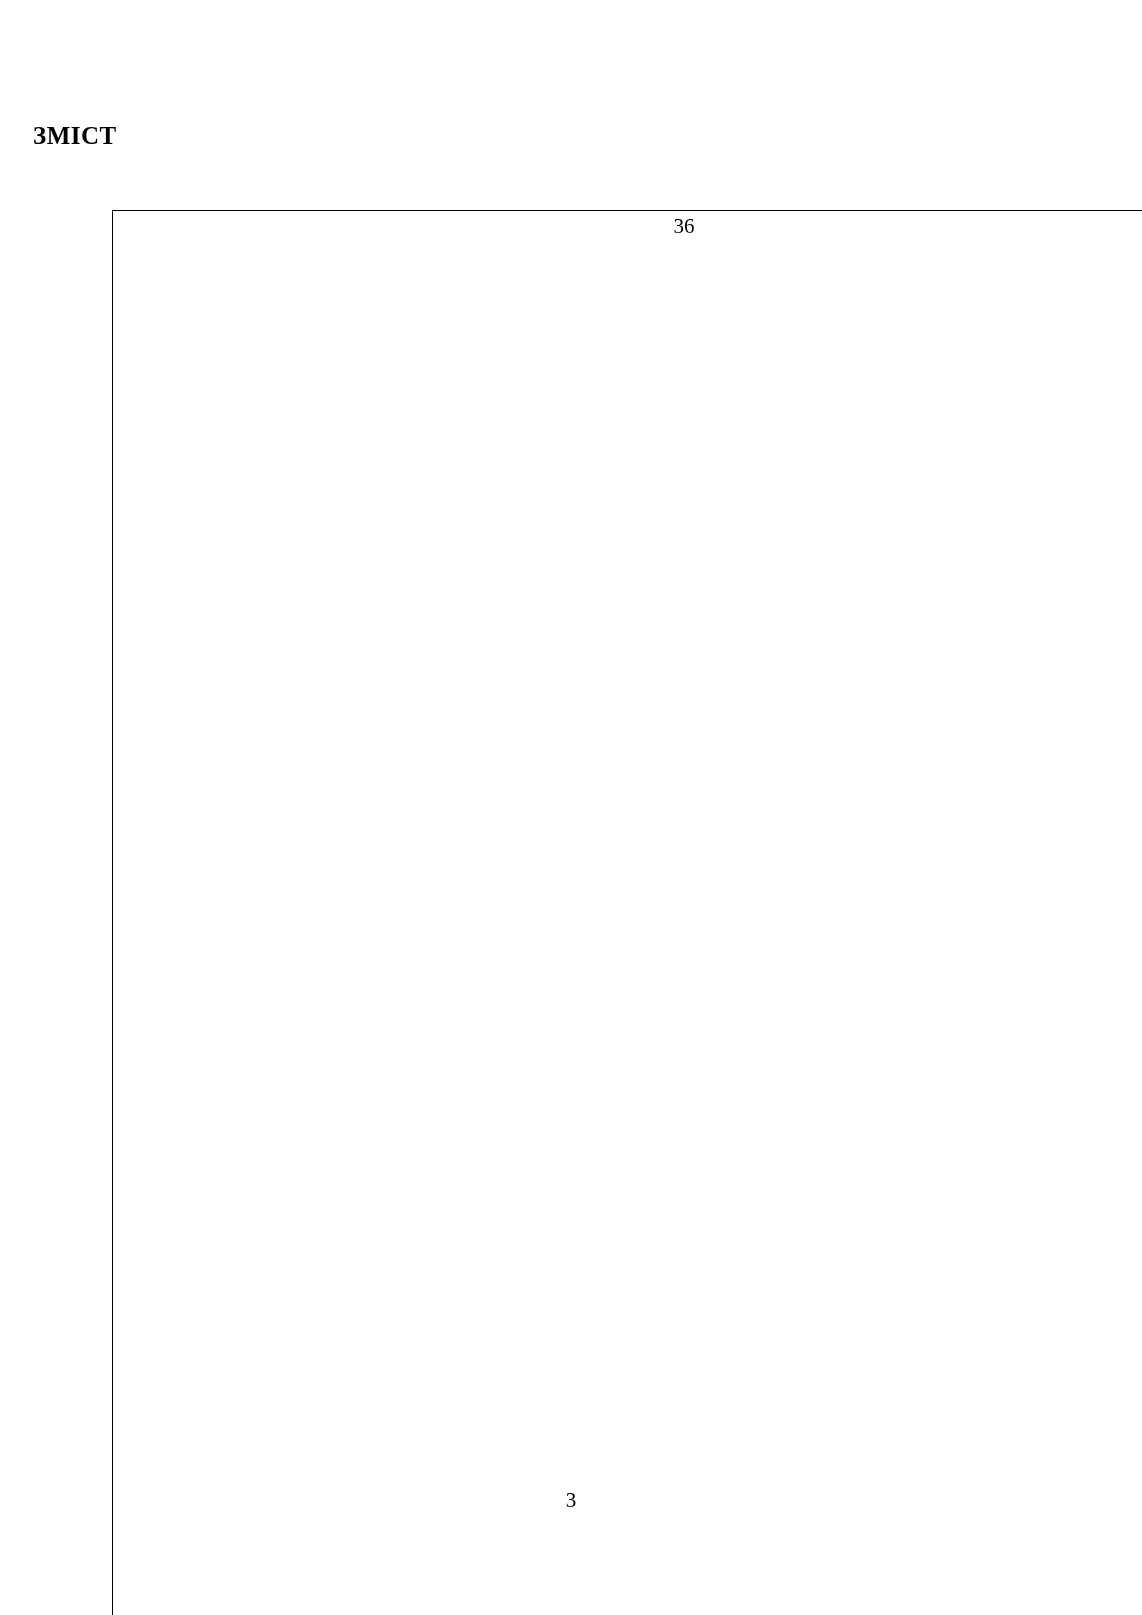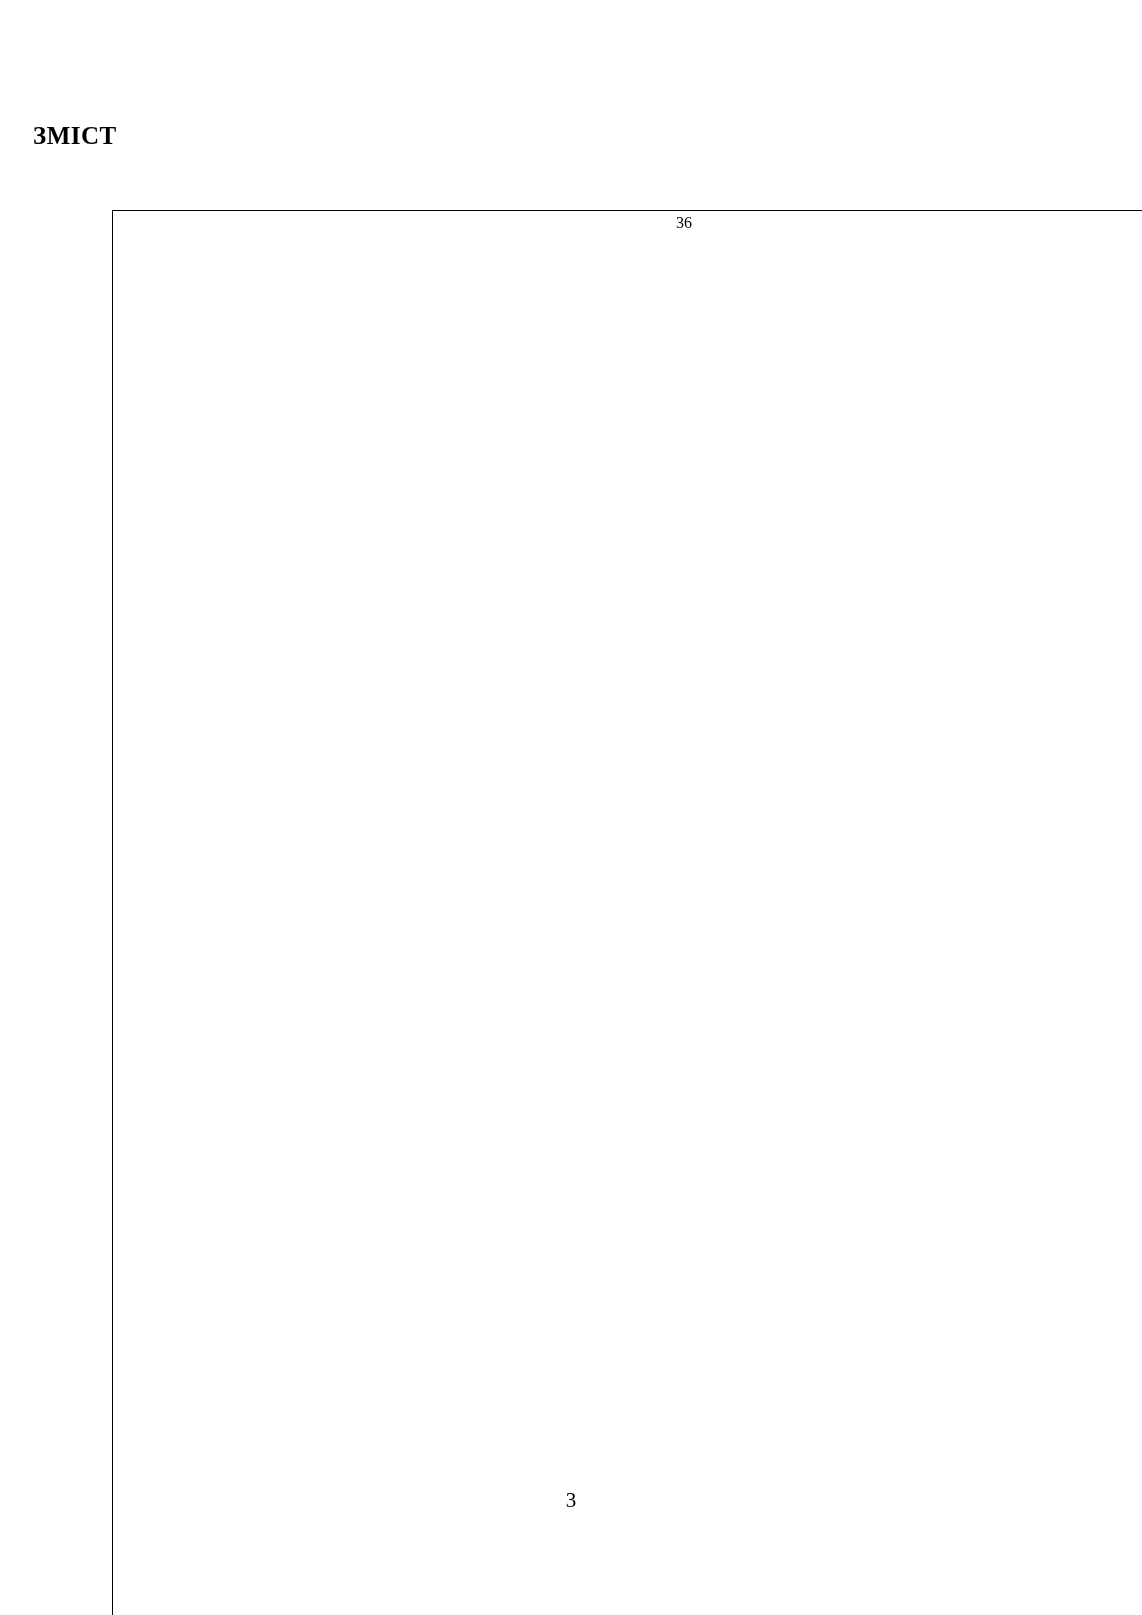--- a/index.html
+++ b/index.html
@@ -42,21 +42,21 @@
     position: absolute;
     left: 112px;
     top: 210px;
     width: 853px;
   }
 
   table.toc {
     width: 853px;
     border-collapse: collapse;
     table-layout: fixed;
-    font-size: 16px;
+    font-size: 21px;
     line-height: 1.30;
     padding-left: 36px;
   }
 
   table.toc td {
     border: 1px solid #000;
     padding: 2px 0 3px 0;
     vertical-align: middle;
   }
 

